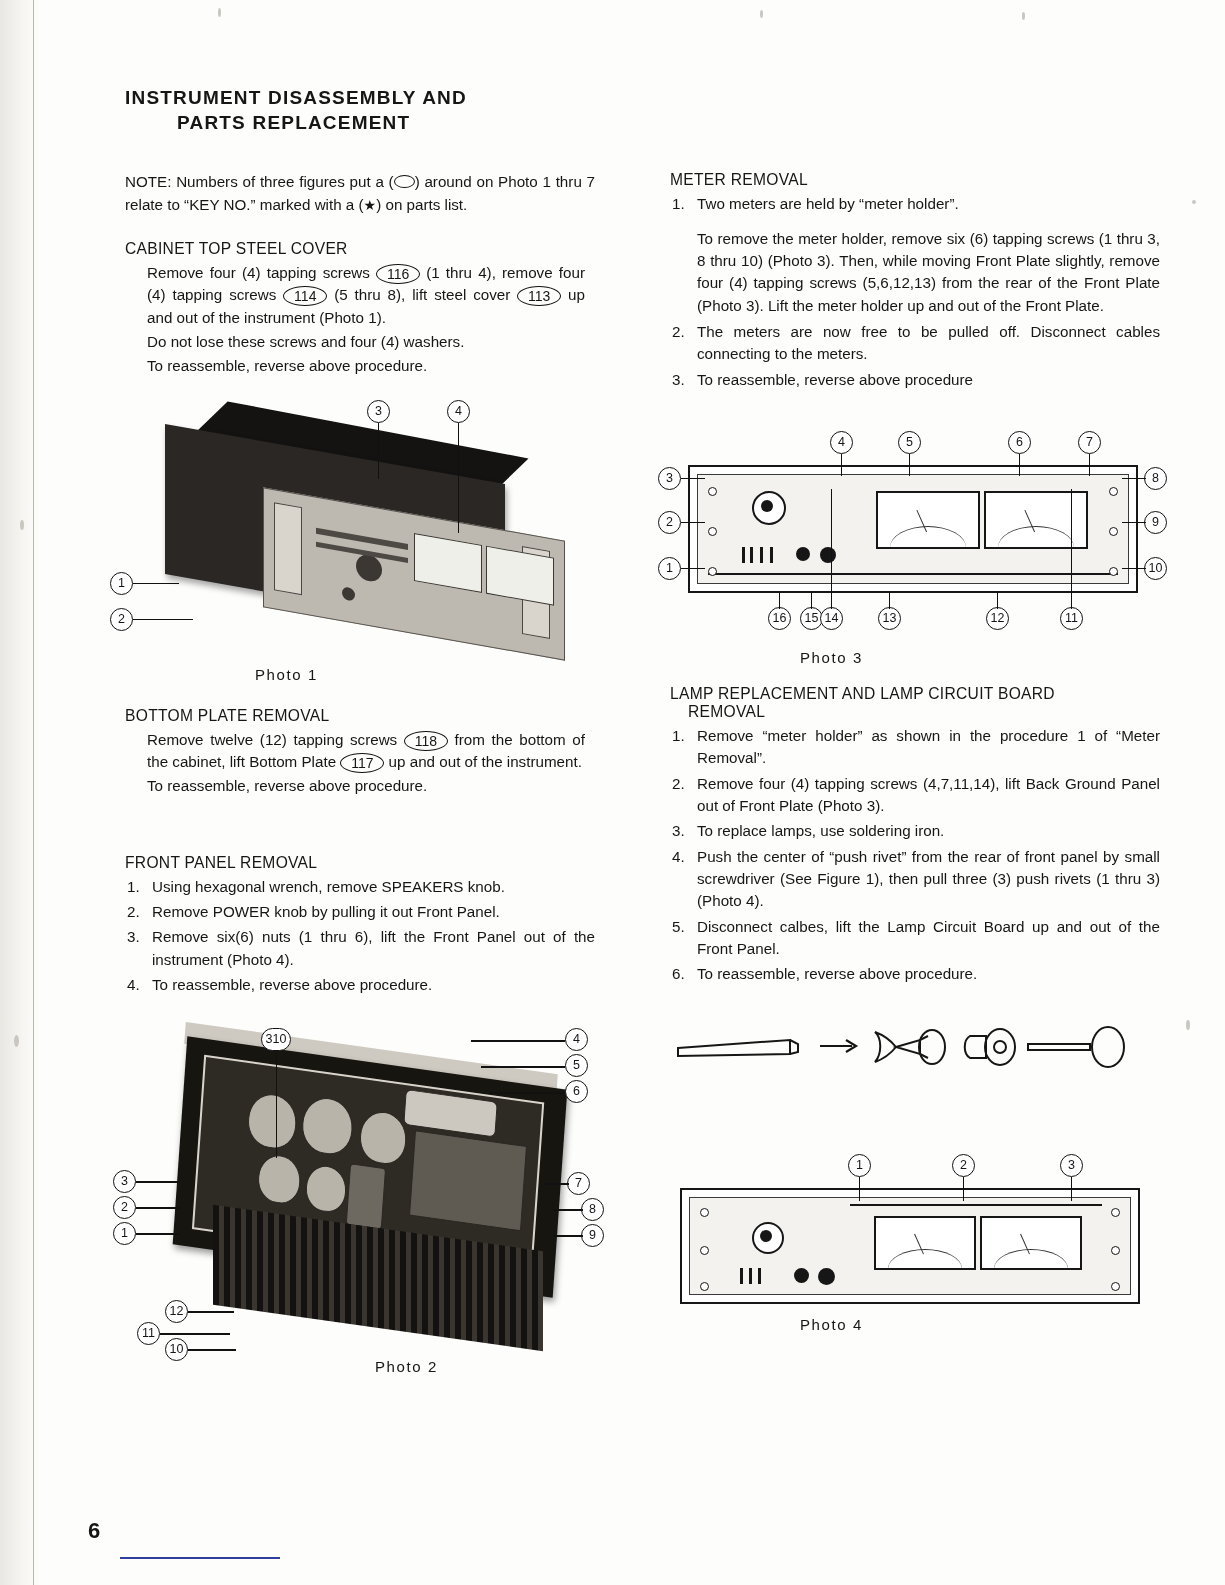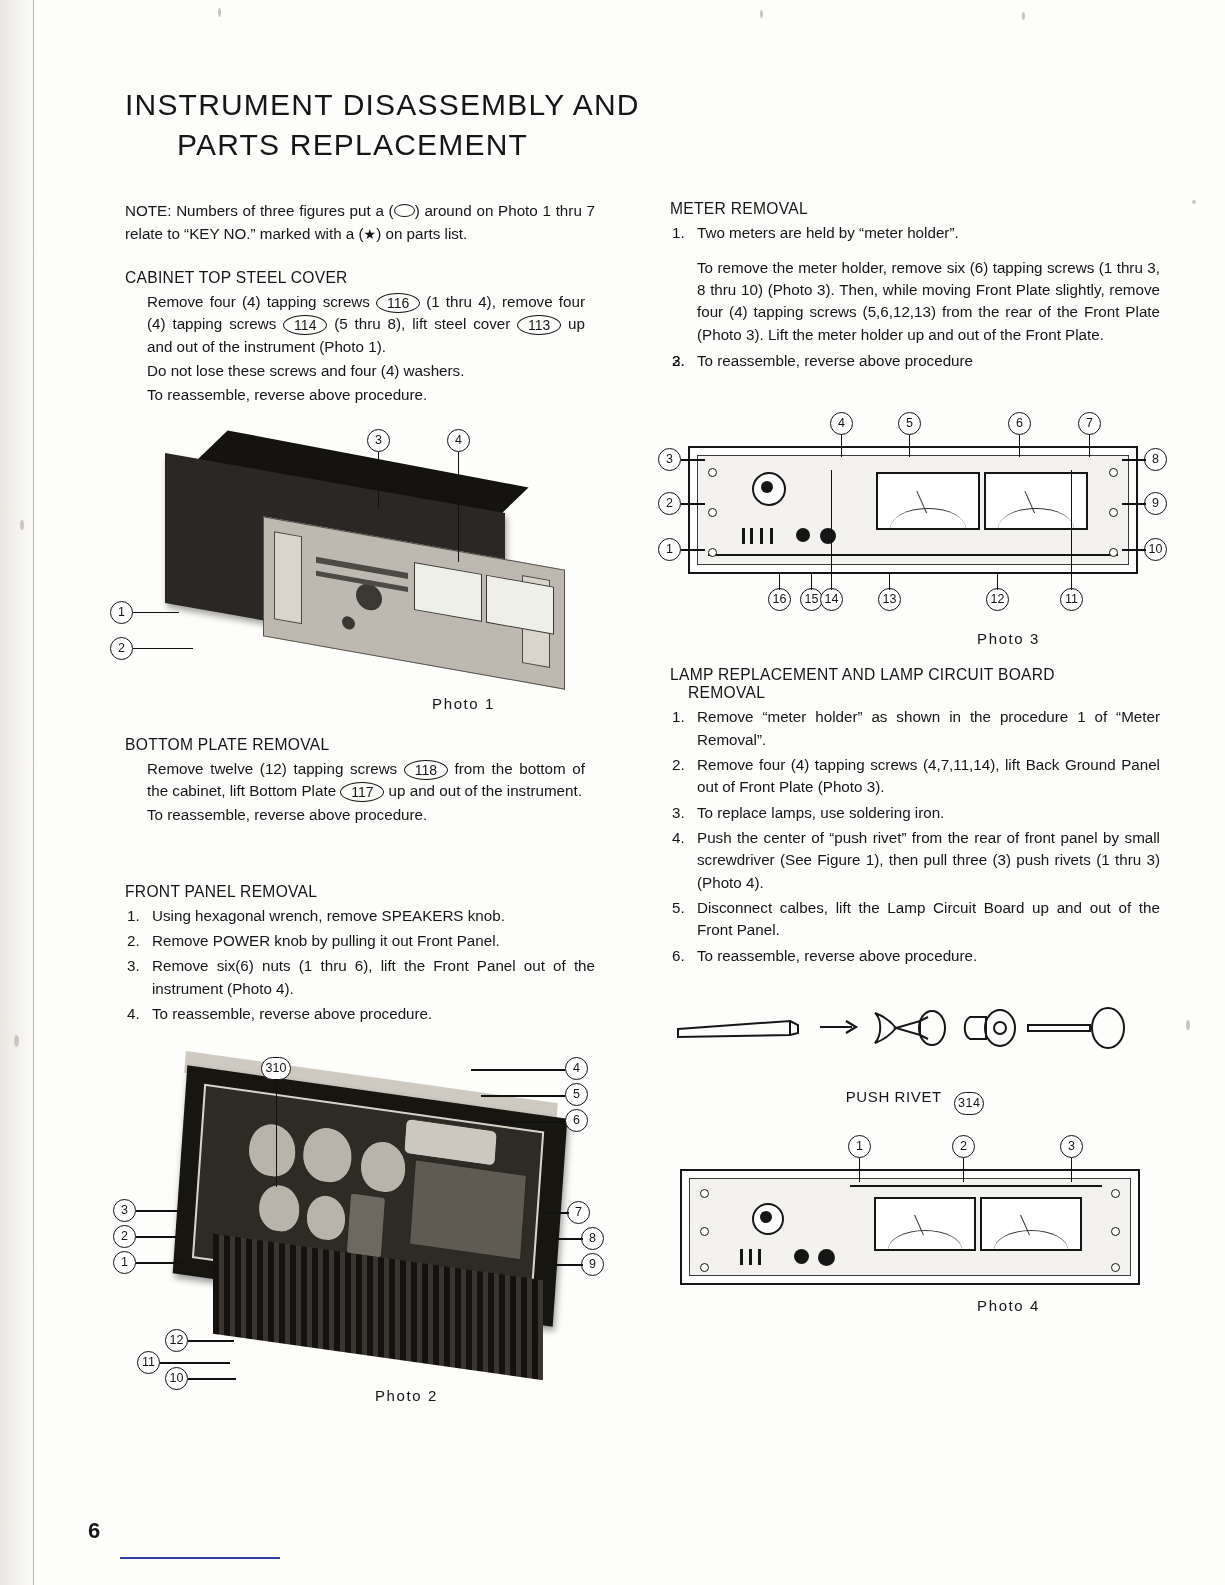--- a/index.html
+++ b/index.html
@@ -43,22 +43,22 @@
 
   .content {
     position: absolute;
     left: 125px;
     top: 85px;
     width: 1055px;
   }
 
   
   .title {
-    font-size: 30px;
-    font-weight: normal;
+    font-size: 19px;
+    font-weight: bold;
     letter-spacing: 1.2px;
     line-height: 1.32;
   }
   .title .l2 { display: block; padding-left: 52px; }
 
   
   .cols {
     position: relative;
     margin-top: 36px;
   }
@@ -125,21 +125,21 @@
     border: 1.6px solid #111;
     border-radius: 50%;
     position: relative;
     top: 1px;
   }
   .star { font-size: 14px; }
 
   
   .fig { position: relative; }
   .caption {
-    text-align: right;
+    text-align: left;
     font-size: 15px;
     letter-spacing: 1.6px;
     margin-top: 6px;
   }
 
   .callout {
     position: absolute;
     width: 23px;
     height: 23px;
     border: 1.5px solid #111;
@@ -487,21 +487,21 @@
 
     <div class="col col-right">
 
       <div class="hd">METER REMOVAL</div>
       <ol class="num">
         <li>
           <span class="n">1.</span>
           <span>Two meters are held by “meter holder”.</span>
         </li>
         <p class="sub" style="margin:12px 0 4px 0;">To remove the meter holder, remove six (6) tapping screws (1 thru 3, 8 thru 10) (Photo 3). Then, while moving Front Plate slightly, remove four (4) tapping screws (5,6,12,13) from the rear of the Front Plate (Photo 3). Lift the meter holder up and out of the Front Plate.</p>
-        <li><span class="n">2.</span></li>
+        <li><span class="n">2.</span><span>The meters are now free to be pulled off. Disconnect cables connecting to the meters.</span></li>
         <li><span class="n">3.</span><span>To reassemble, reverse above procedure</span></li>
       </ol>
 
       <div class="fig" style="height:250px;margin-top:38px;">
         <div class="panel" style="position:absolute;left:18px;top:36px;width:450px;height:128px;">
           <div class="panel-inner">
             <div class="pknob" style="left:54px;top:16px;width:30px;height:30px;"></div>
             <div class="pknob-s" style="left:63px;top:25px;width:12px;height:12px;"></div>
             <div class="pm" style="left:178px;top:16px;width:100px;height:54px;"></div>
             <div class="pm" style="left:286px;top:16px;width:100px;height:54px;"></div>
@@ -583,24 +583,20 @@
             <path d="M226 39 L250 32 L250 46 Z"></path>
             <ellipse cx="262" cy="39" rx="13" ry="17"></ellipse>
             <path d="M250 32 L258 28 M250 46 L258 50"></path>
             <path d="M300 28 L316 28 L316 50 L300 50 C293 46 293 32 300 28 Z"></path>
             <ellipse cx="330" cy="39" rx="15" ry="18"></ellipse>
             <circle cx="330" cy="39" r="6"></circle>
             <path d="M358 36 L420 36 L420 42 L358 42 Z"></path>
             <ellipse cx="438" cy="39" rx="16" ry="20"></ellipse>
           </g>
         </svg>
-        <div class="rivet-label" style="margin-top:14px;">
-          <span>PUSH RIVET</span>
-          <span class="callout" style="position:relative;display:inline-block;width:30px;border-radius:14px;margin-left:8px;top:5px;">314</span>
-        </div>
       </div>
 
       <div class="fig" style="height:190px;margin-top:24px;">
         <div class="panel" style="position:absolute;left:10px;top:36px;width:460px;height:116px;">
           <div class="panel-inner">
             <div class="pknob" style="left:62px;top:24px;width:28px;height:28px;"></div>
             <div class="pknob-s" style="left:70px;top:32px;width:12px;height:12px;"></div>
             <div class="pm" style="left:184px;top:18px;width:98px;height:50px;"></div>
             <div class="pm" style="left:290px;top:18px;width:98px;height:50px;"></div>
             <div class="pknob-s" style="left:104px;top:70px;width:15px;height:15px;"></div>

